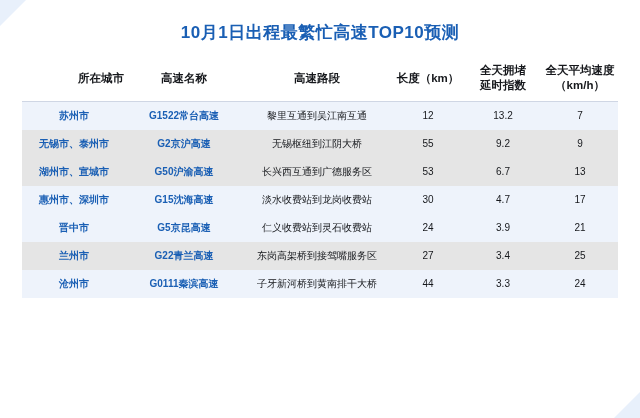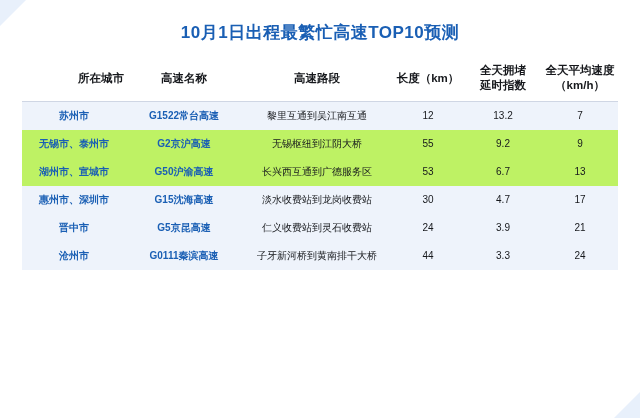--- a/index.html
+++ b/index.html
@@ -71,21 +71,21 @@
     padding: 6px 2px;
     text-align: center;
     vertical-align: middle;
     border: none;
     line-height: 16px;
     white-space: nowrap;
     overflow: hidden;
     text-overflow: ellipsis;
   }
   tbody tr.odd { background: #eef3fb; }
-  tbody tr.even { background: #bef264; }
+  tbody tr.even { background: #e5e5e5; }
   td.city { color: #1a5fb4; font-weight: bold; }
   td.name { color: #1a5fb4; font-weight: bold; }
   td.section { color: #16181c; }
   td.num { color: #16181c; }
   .col-0 { width: 104px; }
   .col-1 { width: 116px; }
   .col-2 { width: 150px; }
   .col-3 { width: 72px; }
   .col-4 { width: 78px; }
   .col-5 { width: 76px; }
@@ -168,20 +168,28 @@
           <td class="num">17</td>
         </tr>
         <tr class="odd">
           <td class="city">晋中市</td>
           <td class="name">G5京昆高速</td>
           <td class="section">仁义收费站到灵石收费站</td>
           <td class="num">24</td>
           <td class="num">3.9</td>
           <td class="num">21</td>
         </tr>
+        <tr class="even">
+          <td class="city">兰州市</td>
+          <td class="name">G22青兰高速</td>
+          <td class="section">东岗高架桥到接驾嘴服务区</td>
+          <td class="num">27</td>
+          <td class="num">3.4</td>
+          <td class="num">25</td>
+        </tr>
         <tr class="odd">
           <td class="city">沧州市</td>
           <td class="name">G0111秦滨高速</td>
           <td class="section">子牙新河桥到黄南排干大桥</td>
           <td class="num">44</td>
           <td class="num">3.3</td>
           <td class="num">24</td>
         </tr>
       </tbody>
     </table>

